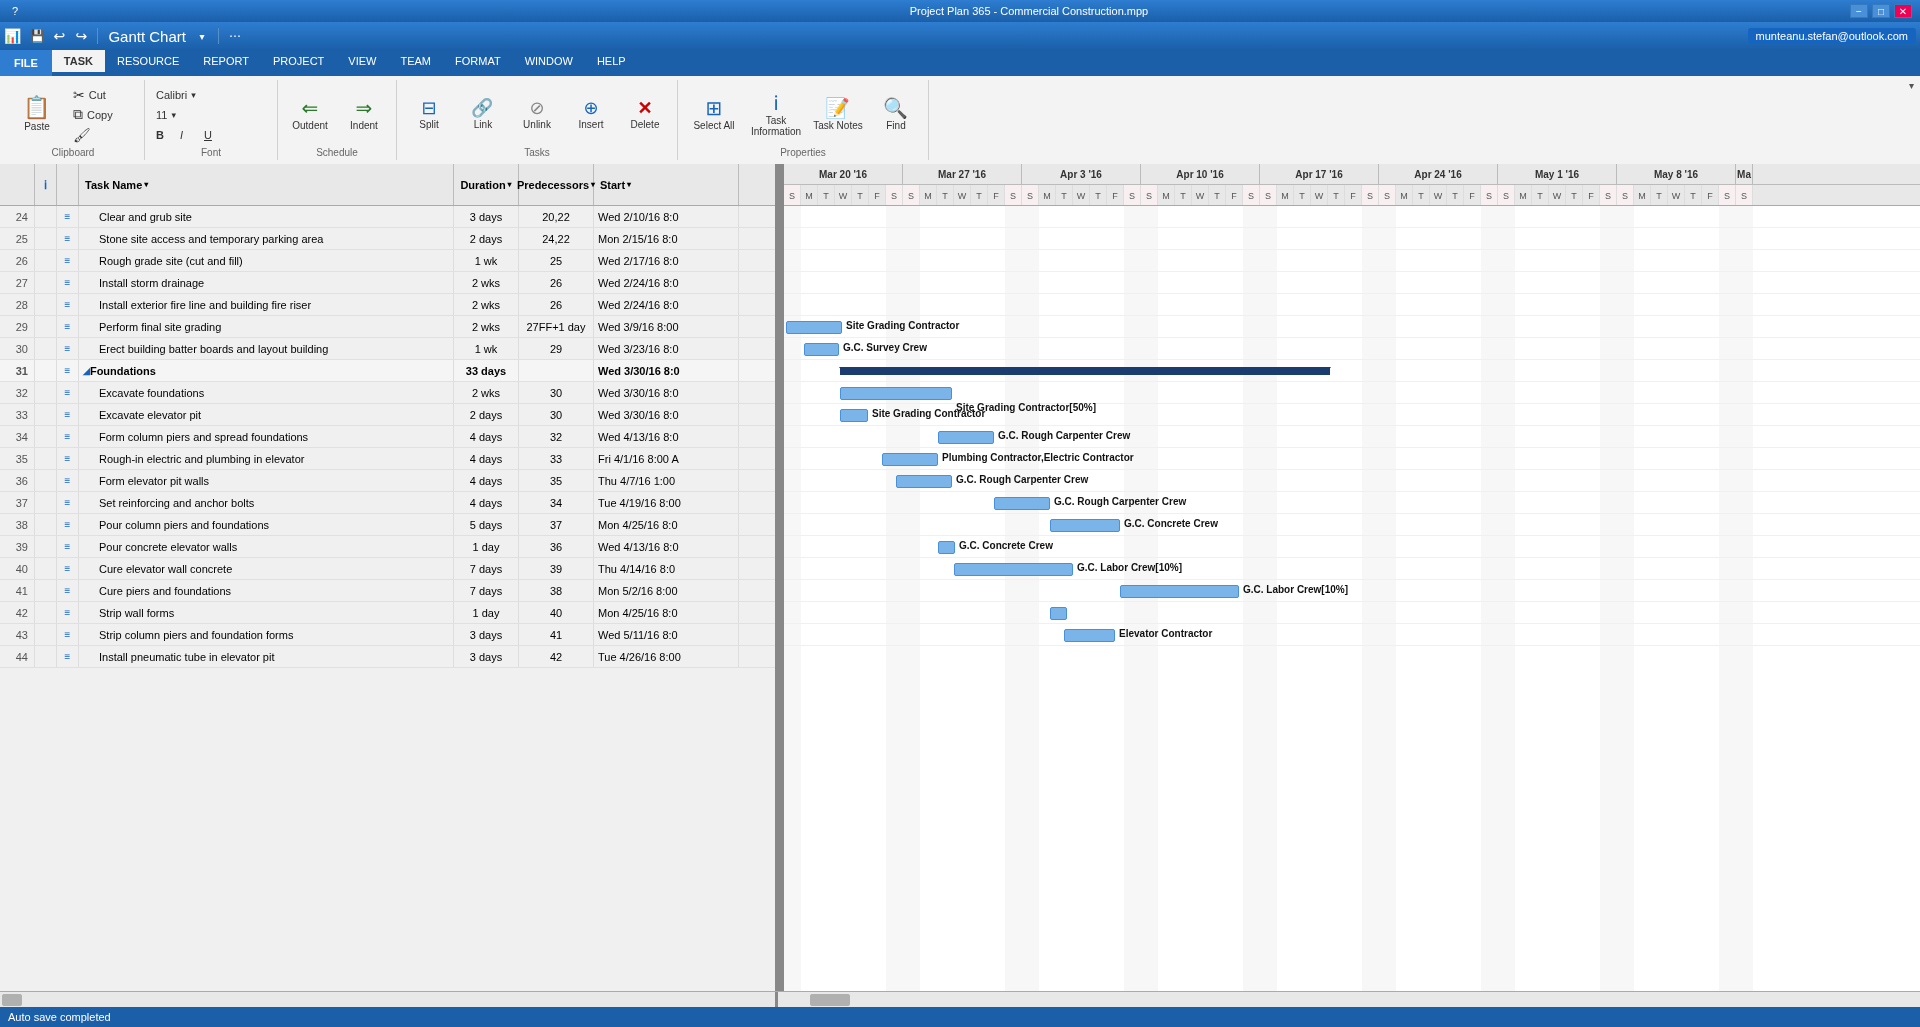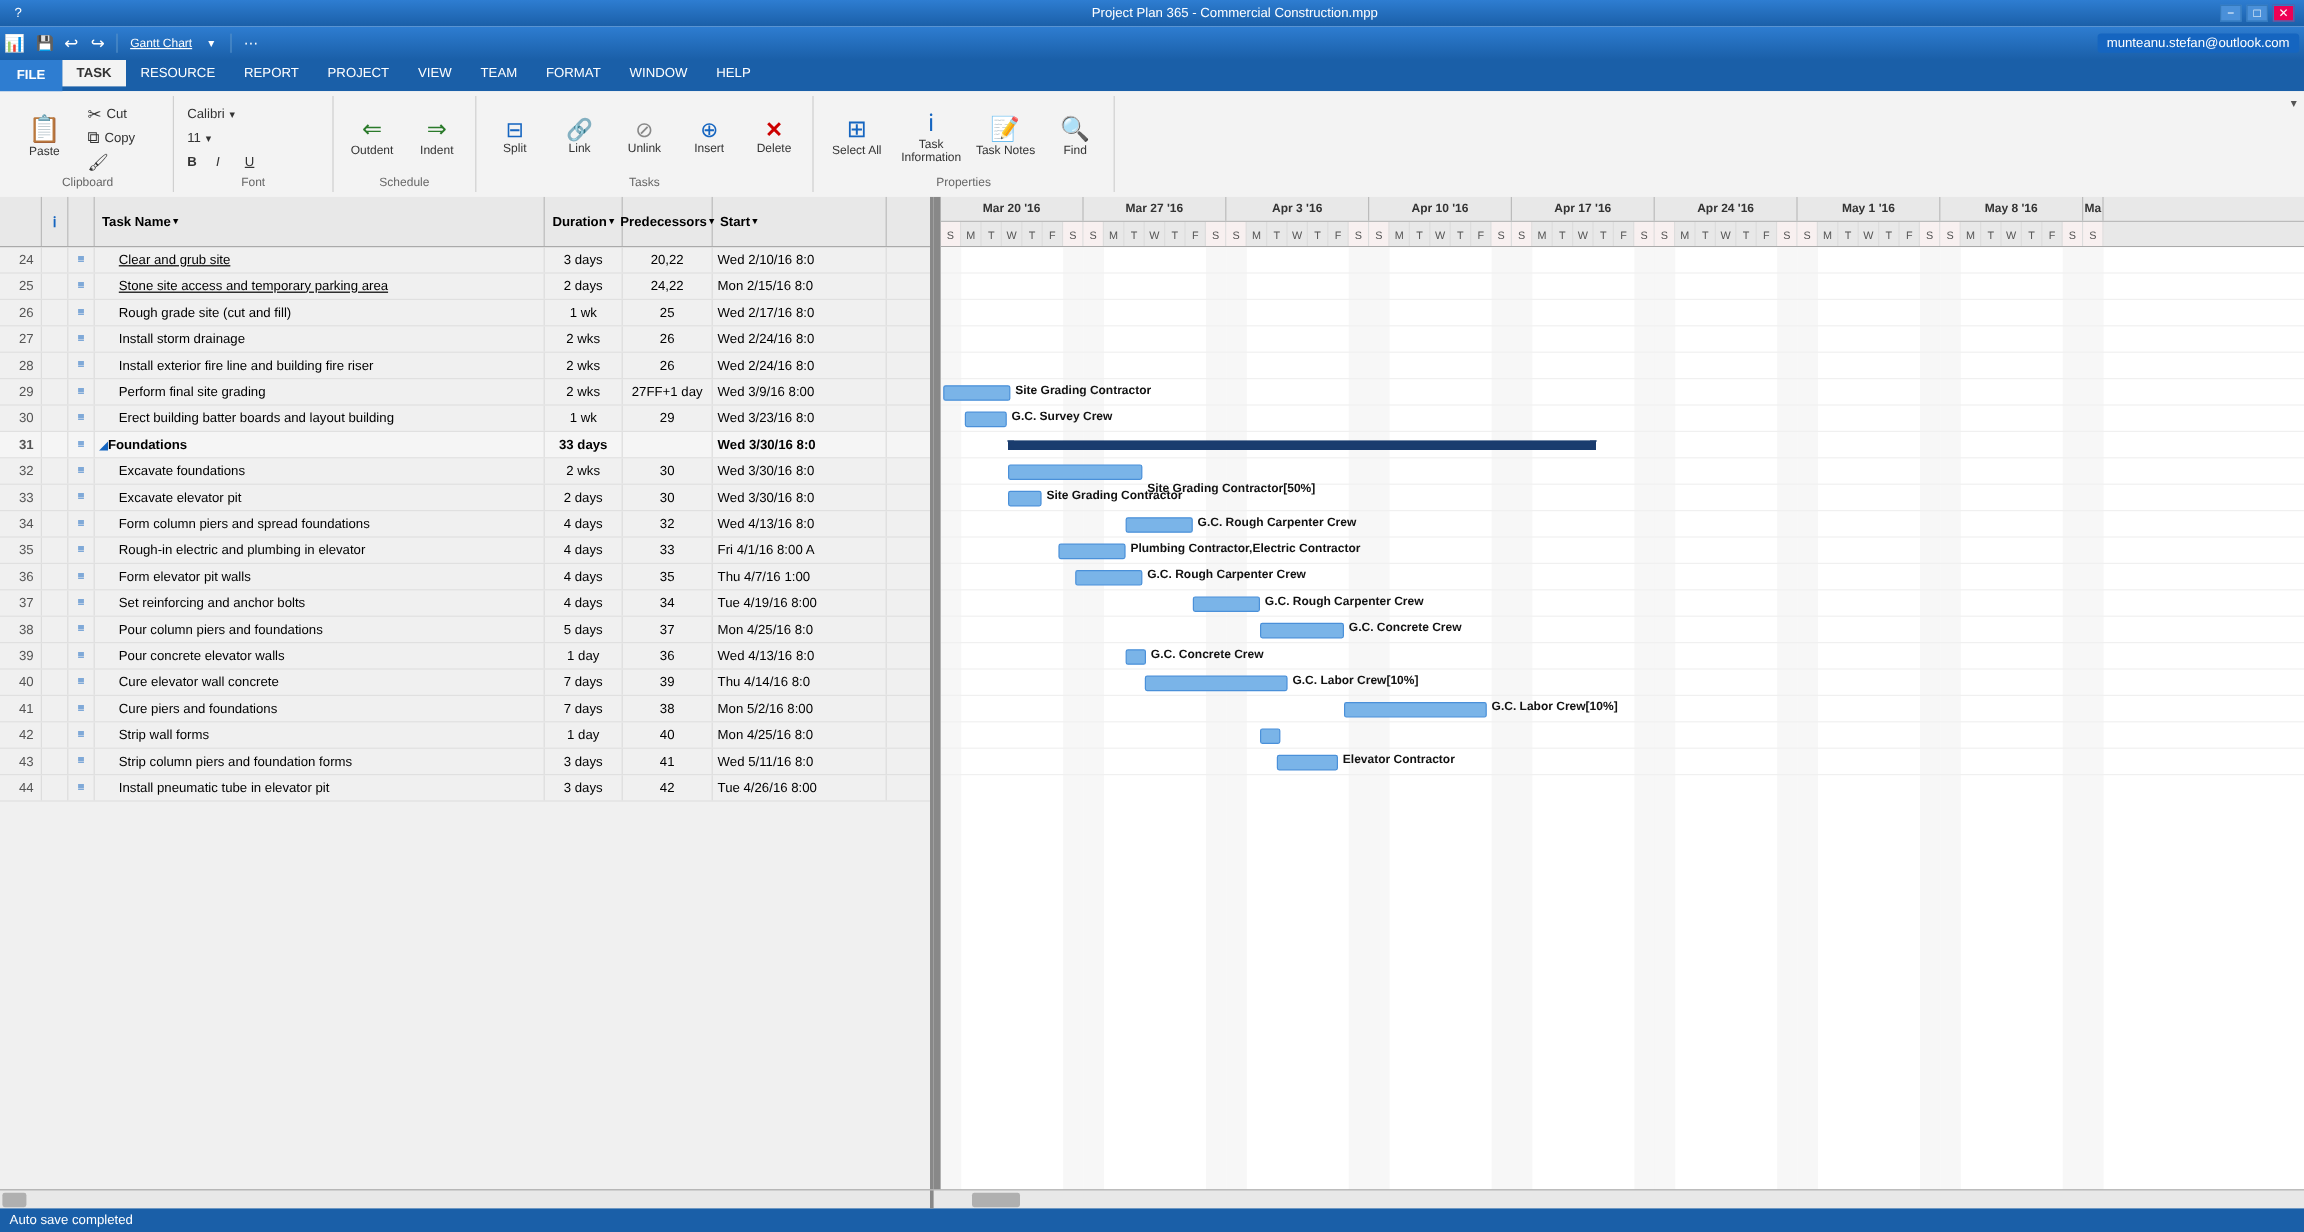--- a/index.html
+++ b/index.html
@@ -27,21 +27,21 @@
       height: 28px;
       background: #1e5799;
       background: linear-gradient(to bottom, #2e7dd1, #1a5fa8);
       display: flex;
       align-items: center;
       padding: 0 4px;
       gap: 2px;
       color: white;
     }
     #quick-access .qa-btn { width: 20px; height: 20px; display: flex; align-items: center; justify-content: center; cursor: pointer; font-size: 12px; }
-    #quick-access .qa-label { font-size: 10px; color: white; padding: 0 4px; text-decoration: underline; }
+    #quick-access .qa-label { font-size: 15px; color: white; padding: 0 4px; }
     #quick-access .qa-dropdown { font-size: 10px; }
     #ribbon-tabs {
       display: flex;
       background: #1a5fa8;
       height: 26px;
       align-items: flex-start;
     }
     #ribbon-tabs .tab {
       padding: 4px 12px;
       font-size: 11px;
@@ -486,34 +486,34 @@
       </div>
     </div>
 
     <div id="task-grid">
     <div class="task-row">
           <div class="task-cell row-num">24</div>
           <div class="task-cell info-icon"></div>
           <div class="task-cell mode">
             <span style="color: rgb(21, 101, 192); font-size: 10px;">≡</span>
           </div>
-          <div class="task-cell name" style="padding-left: 20px; text-decoration: underline;">
+          <div class="task-cell name" style="padding-left: 20px;">
             <span>Clear and grub site</span>
           </div>
           <div class="task-cell duration">3 days</div>
           <div class="task-cell predecessors">20,22</div>
           <div class="task-cell start">Wed 2/10/16 8:0</div>
         </div>
         <div class="task-row">
           <div class="task-cell row-num">25</div>
           <div class="task-cell info-icon"></div>
           <div class="task-cell mode">
             <span style="color: rgb(21, 101, 192); font-size: 10px;">≡</span>
           </div>
-          <div class="task-cell name" style="padding-left: 20px; text-decoration: underline;">
+          <div class="task-cell name" style="padding-left: 20px;">
             <span>Stone site access and temporary parking area</span>
           </div>
           <div class="task-cell duration">2 days</div>
           <div class="task-cell predecessors">24,22</div>
           <div class="task-cell start">Mon 2/15/16 8:0</div>
         </div>
         <div class="task-row">
           <div class="task-cell row-num">26</div>
           <div class="task-cell info-icon"></div>
           <div class="task-cell mode">

